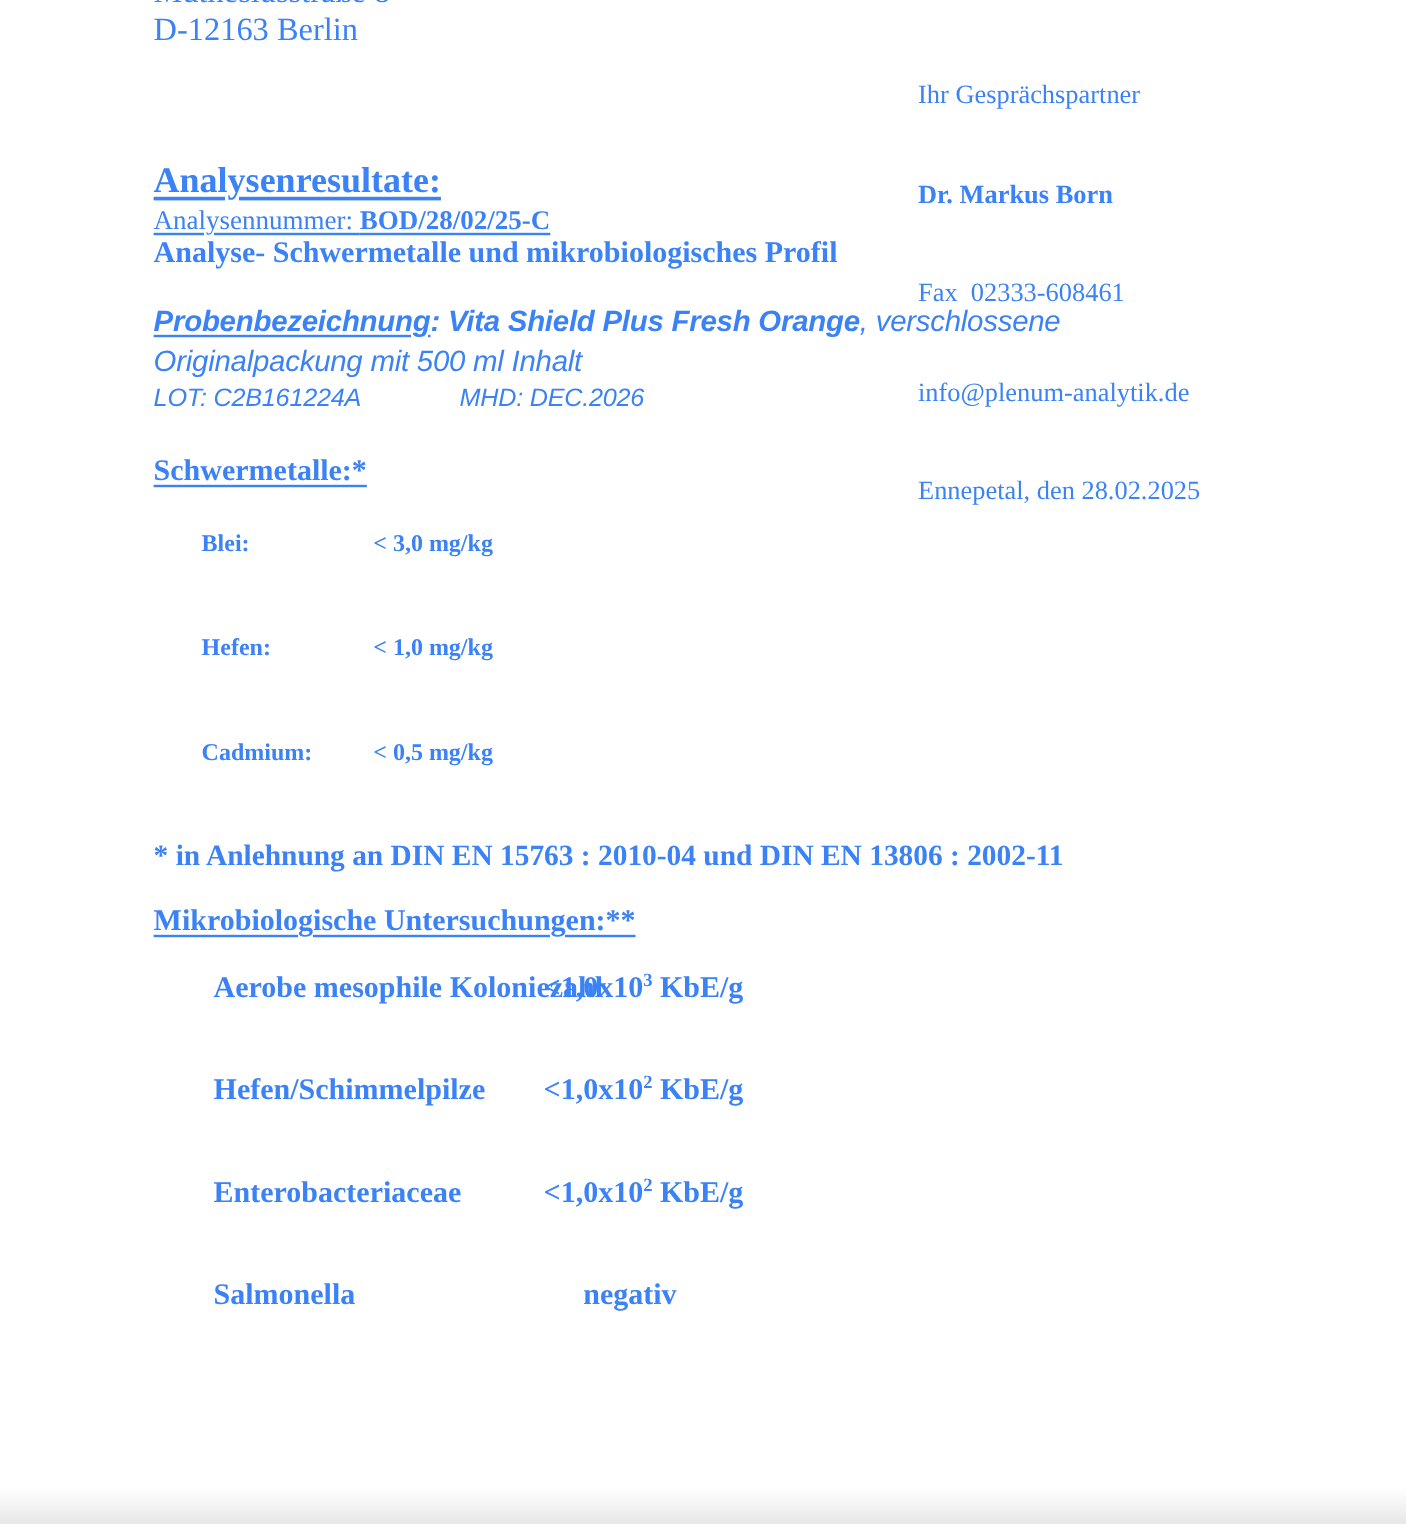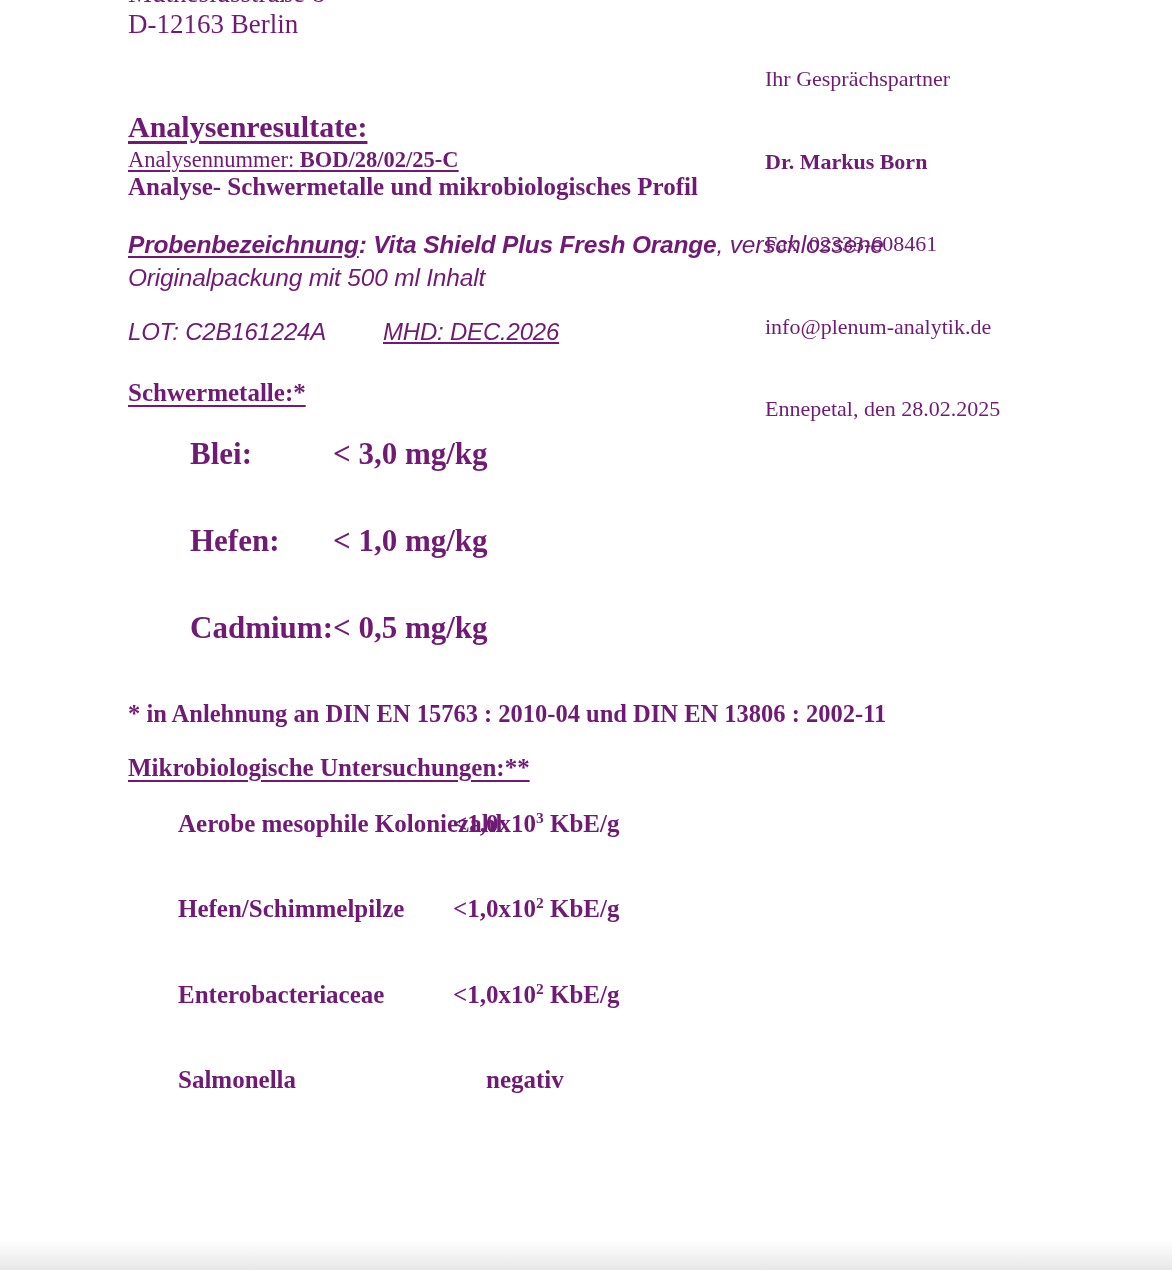--- a/index.html
+++ b/index.html
@@ -3,40 +3,40 @@
 <meta charset="utf-8">
 <style>
   * { margin:0; padding:0; box-sizing:border-box; }
   html,body { background:#ffffff; }
   .page {
     position:relative;
     width:1172px; height:1270px;
     background:#ffffff;
     overflow:hidden;
     font-family:"Liberation Serif", serif;
-    color:#701a75;
+    color:#3b82f6;
   }
   .content { padding-left:128px; padding-right:128px; }
 
   
   .cut-line { height:9px; overflow:hidden; }
   .cut-line span { display:block; font-size:27px; line-height:27px; margin-top:-20px; }
 
   .sender-city { font-size:27px; line-height:30px; }
 
   
   .contact {
     position:absolute; left:765px; top:10px;
     font-size:22px; line-height:27.5px;
     white-space:pre;
   }
   .contact .bold { font-weight:bold; }
 
   .report-title {
-    margin-top:72px;
+    margin-top:96px;
     font-size:30px; font-weight:bold; line-height:32px;
     text-decoration:underline; text-decoration-thickness:2.5px; text-underline-offset:4px;
     display:inline-block;
   }
   .analysis-number {
     margin-top:4px;
     font-size:22.5px; line-height:26px;
     text-decoration:underline; text-underline-offset:3px;
     display:table;
   }
@@ -47,36 +47,34 @@
   .sample {
     margin-top:27px;
     font-family:"Liberation Sans", sans-serif;
     font-style:italic; font-size:24.5px; line-height:33px;
     letter-spacing:-0.2px; width:930px;
   }
   .sample .lbl { font-weight:bold; text-decoration:underline; text-underline-offset:3px; }
   .sample .colon, .sample .name { font-weight:bold; }
 
   .lot-line {
-    margin-top:24px;
     font-family:"Liberation Sans", sans-serif;
-    font-style:italic; font-size:24px; line-height:28px;
+    font-style:italic; font-size:21px; line-height:28px;
     letter-spacing:-0.2px;
-    text-decoration:underline;
   }
   .lot-line .lot { display:inline-block; width:255px; }
 
   .hm-heading {
     margin-top:32px;
     font-size:25px; font-weight:bold; line-height:30px;
     display:table;
     text-decoration:underline; text-decoration-thickness:2px; text-underline-offset:4px;
   }
   .hm-rows { margin-top:2px; }
-  .hm-row { font-size:31px; font-weight:bold; line-height:29px; white-space:pre; }
+  .hm-row { font-size:20px; font-weight:bold; line-height:29px; white-space:pre; }
   .hm-row .rl { display:inline-block; width:143px; }
 
   .footnote { font-size:24.5px; font-weight:bold; line-height:30px; width:950px; }
   .fn1 { margin-top:28px; }
 
   .mb-heading {
     margin-top:25px;
     font-size:25px; font-weight:bold; line-height:27px;
     display:table;
     text-decoration:underline; text-decoration-thickness:2px; text-underline-offset:4px;

